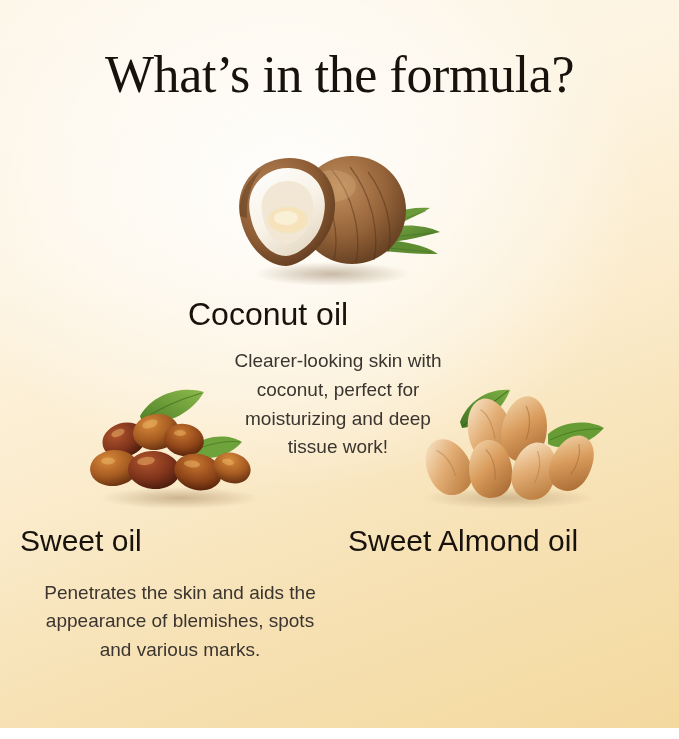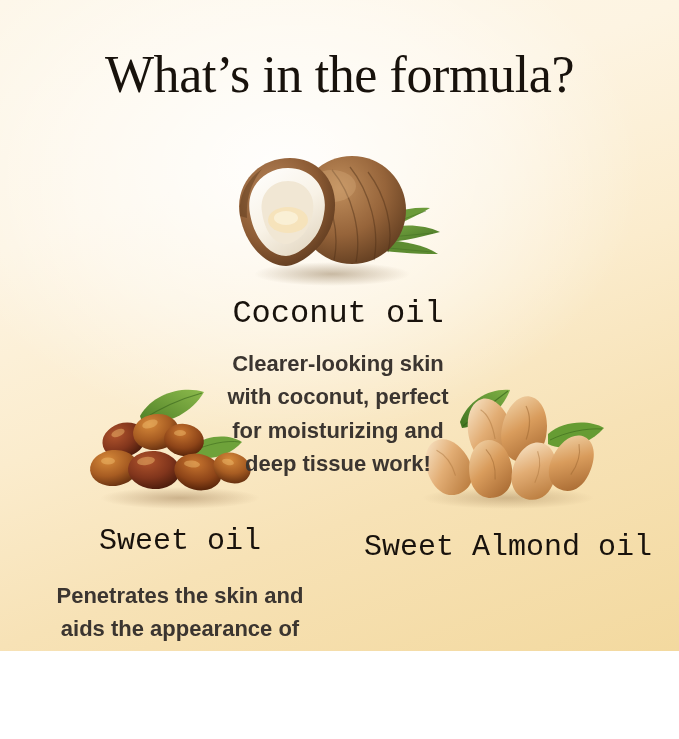--- a/index.html
+++ b/index.html
@@ -8,21 +8,21 @@
   }
   body {
     width: 679px;
     height: 739px;
     overflow: hidden;
     font-family: "Liberation Sans", sans-serif;
   }
   .poster {
     position: relative;
     width: 679px;
-    height: 651px;
+    height: 728px;
     background: linear-gradient(160deg, #fdf7ea 0%, #fdf4e2 28%, #fbeccd 52%, #f7e2b6 72%, #f3d99f 100%);
     overflow: hidden;
   }
   .poster::before {
     content: "";
     position: absolute;
     inset: 0;
     background: radial-gradient(ellipse 70% 55% at 42% 26%, rgba(255,255,255,0.92) 0%, rgba(255,255,255,0.45) 45%, rgba(255,255,255,0) 75%);
     pointer-events: none;
   }
@@ -34,32 +34,30 @@
     text-align: center;
     font-family: "Liberation Serif", serif;
     font-size: 52px;
     line-height: 1.1;
     color: #18120c;
     letter-spacing: -0.4px;
     z-index: 5;
   }
 
   .ing-title {
-    font-family: Liberation Mono, monospace;
+    font-family: Liberation Sans, sans-serif;
     color: #18120c;
-    text-align: center;
     line-height: 1.15;
   }
   .ing-desc {
     font-family: "Liberation Sans", sans-serif;
     color: #3b3530;
     text-align: center;
-    font-size: 22px;
+    font-size: 19px;
     line-height: 1.52;
-    font-weight: bold;
   }
 
   
   .block-coconut {
     position: absolute;
     top: 140px;
     left: 188px;
     width: 300px;
     z-index: 4;
   }
@@ -104,21 +102,21 @@
     left: 348px;
     width: 320px;
     z-index: 3;
   }
   .block-almond .art {
     position: relative;
     height: 140px;
   }
   .block-almond .ing-title {
     font-size: 30px;
-    margin-top: 8px;
+    margin-top: 2px;
   }
   .block-almond .ing-desc {
     margin-top: 14px;
     padding: 0 22px;
   }
 
   svg.art-svg {
     display: block;
     margin: 0 auto;
   }

